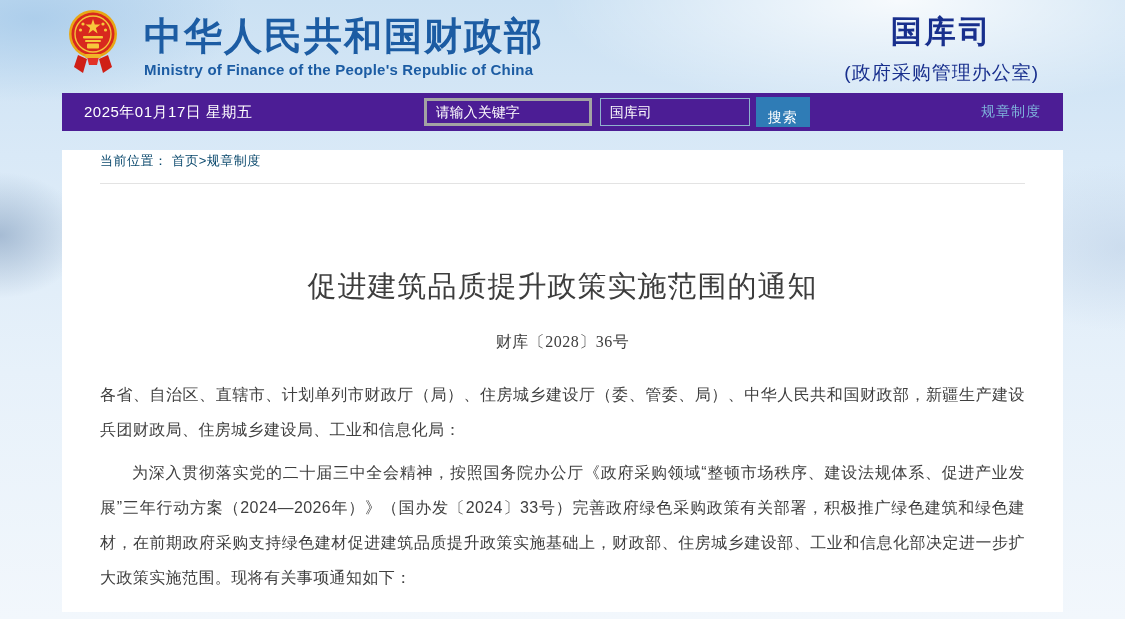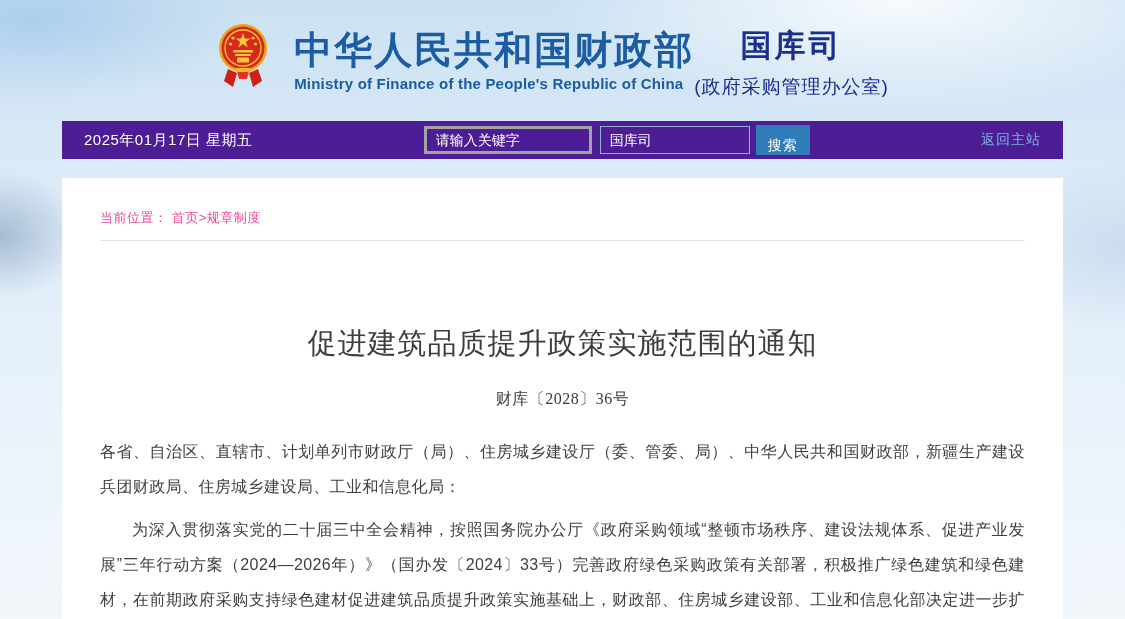--- a/index.html
+++ b/index.html
@@ -10,24 +10,24 @@
       radial-gradient(ellipse 120px 90px at 0% 38%, rgba(120,148,182,0.55), transparent 70%),
       radial-gradient(ellipse 200px 120px at 100% 40%, rgba(185,205,228,0.5), transparent 70%),
       radial-gradient(ellipse 500px 160px at 80% 0%, rgba(255,255,255,0.85), transparent 70%),
       radial-gradient(ellipse 300px 120px at 3% 3%, rgba(160,198,232,0.7), transparent 70%),
       linear-gradient(180deg, #cbe1f3 0%, #d9e9f7 25%, #e7f1fa 60%, #f2f7fc 100%);
   }
   .shell { width: 1001px; margin: 0 auto; }
 
   
   .header {
-    height: 121px;
+    height: 93px;
     display: flex;
     align-items: center;
-    justify-content: center;
+    justify-content: space-between;
     padding: 0 6px 0 6px;
   }
   .brand { display: flex; align-items: center; }
   .emblem { width: 50px; height: 84px; margin-top: 4px; }
   .brand-text { margin-left: 26px; }
   .site-title {
     font-size: 38px;
     font-weight: bold;
     color: #1c5ca3;
     letter-spacing: 2px;
@@ -109,23 +109,23 @@
 
   
   .content {
     margin-top: 19px;
     background: #ffffff;
     height: 462px;
     padding: 0 38px;
     overflow: hidden;
   }
   .breadcrumb {
-    padding: 31px 0 13px 0;
+    padding: 2px 0 13px 0;
     font-size: 13px;
-    color: #ec4899;
+    color: #0c4a6e;
     border-bottom: 1px solid #e3e3e3;
     letter-spacing: 0.5px;
   }
   .breadcrumb .crumb-path { cursor: pointer; }
   .article-title {
     margin-top: 32px;
     text-align: center;
     font-size: 29px;
     font-weight: 400;
     color: #3d3d3d;
@@ -185,21 +185,21 @@
     </div>
   </div>
 
   <div class="shell navbar">
     <div class="nav-date">2025年01月17日  星期五</div>
     <div class="search-area">
       <input class="search-input" type="text" placeholder="请输入关键字" style="">
       <div class="scope-select">国库司</div>
       <button class="search-btn">搜索</button>
     </div>
-    <a class="home-link">返回主站</a>
+    <a class="home-link">规章制度</a>
   </div>
 
   <div class="shell content">
     <div class="breadcrumb">
       <span>当前位置：  </span><span class="crumb-path">首页&gt;规章制度</span>
     </div>
 
     <div class="article">
       <h1 class="article-title">
         <br>

